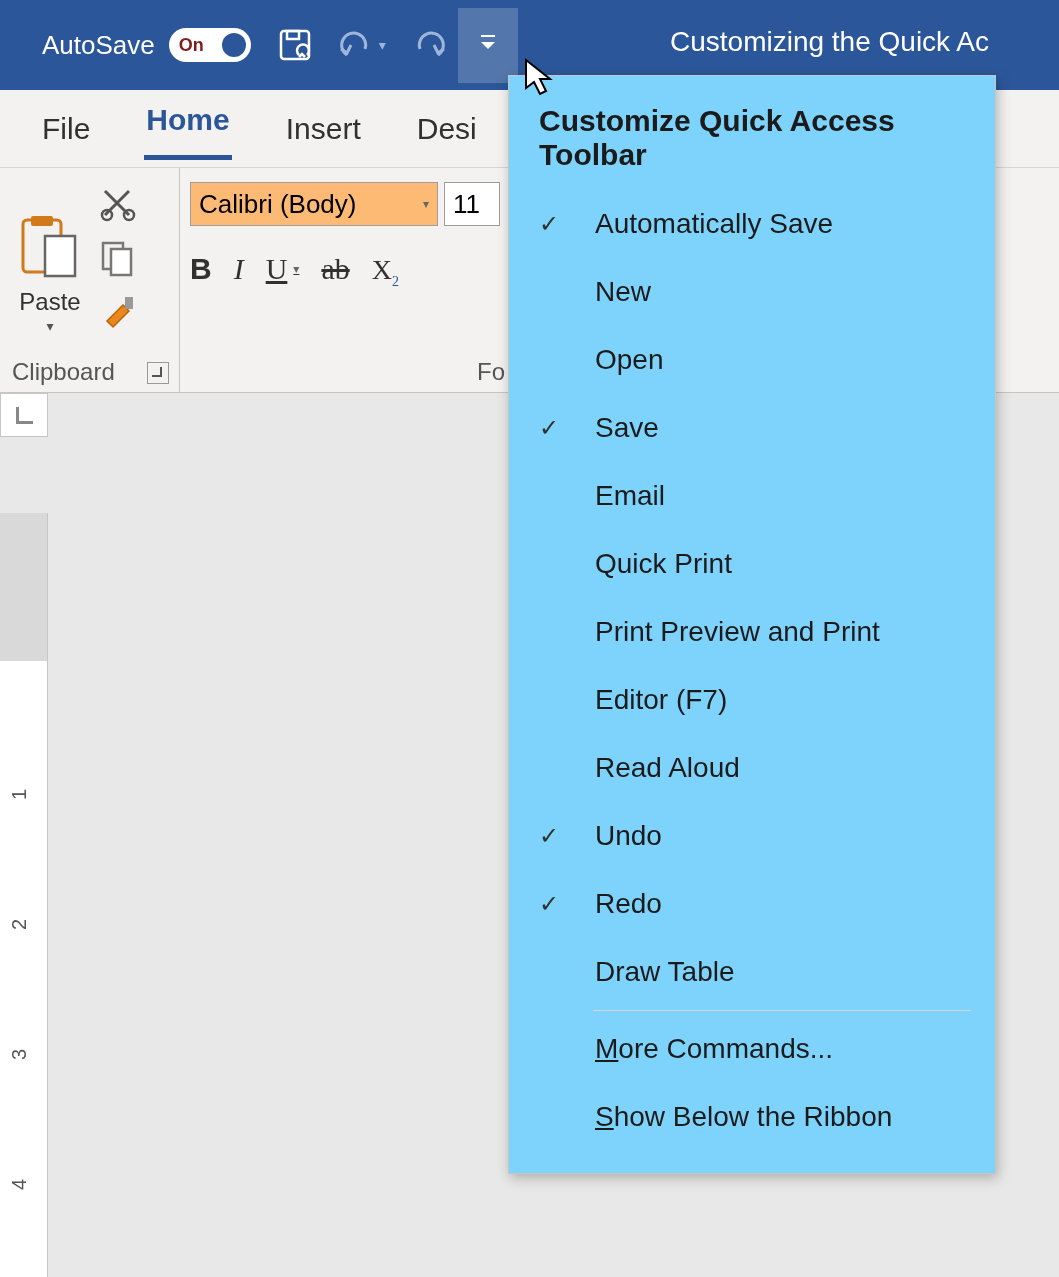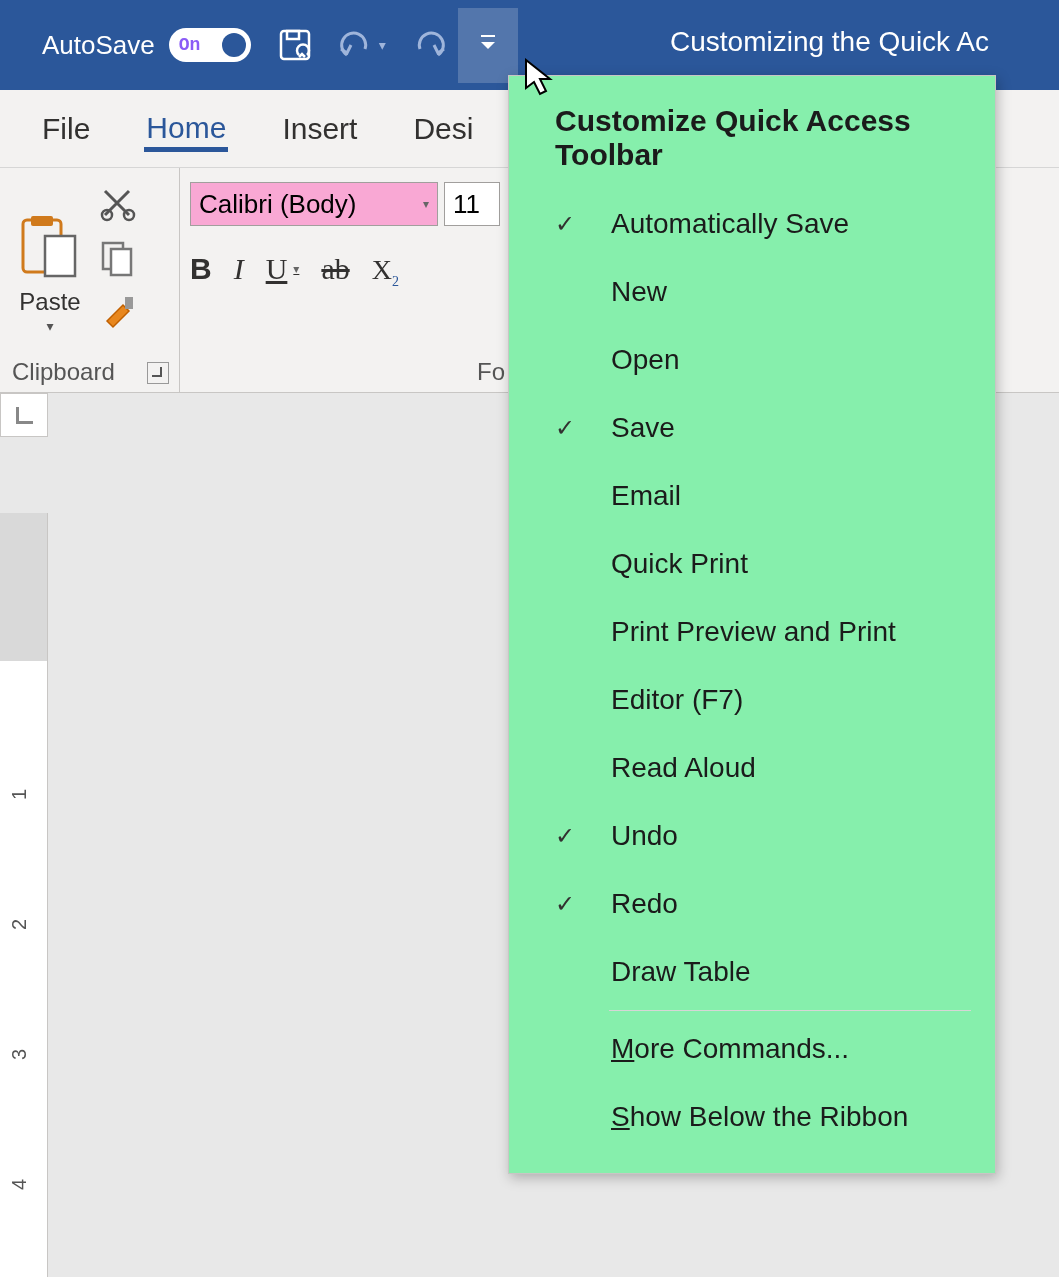--- a/index.html
+++ b/index.html
@@ -35,24 +35,23 @@
     width: 82px;
     height: 34px;
     background: #fff;
     border-radius: 17px;
     position: relative;
     display: flex;
     align-items: center;
     padding-left: 10px;
   }
   .toggle-text {
-    color: #8b5cf6;
+    color: #7f1d1d;
     font-size: 18px;
     font-weight: 600;
-    font-family: Liberation Mono, monospace;
   }
   .toggle-knob {
     width: 24px;
     height: 24px;
     background: #2b579a;
     border-radius: 50%;
     position: absolute;
     right: 5px;
   }
 
@@ -118,23 +117,23 @@
     align-items: center;
     gap: 52px;
     padding-left: 40px;
     border-bottom: 1px solid #d6d6d6;
     font-size: 30px;
     color: #323130;
   }
   .tab { padding: 6px 2px; cursor: default; }
   .tab.active {
     color: #2b579a;
-    font-weight: 400;
+    font-weight: 700;
     border-bottom: 5px solid #2b579a;
-    padding-bottom: 2px;
+    padding-bottom: 18px;
   }
 
   
   .ribbon {
     background: #f3f2f1;
     height: 225px;
     display: flex;
     border-bottom: 1px solid #c8c6c4;
   }
 
@@ -180,21 +179,21 @@
   .paste-caret { font-size: 14px; color:#555; margin-top:2px; }
   .cut-copy-col { display:flex; flex-direction:column; gap:10px; padding-top:6px; }
   .small-btn { width:44px; height:44px; display:flex; align-items:center; justify-content:center; }
   .small-btn svg { width:38px; height:38px; }
 
   
   .font-group { width: 340px; padding-top: 14px; }
   .font-row1 { display:flex; gap:6px; }
   .font-name {
     width: 248px; height: 44px;
-    background:#f9a8d4; border:1px solid #a19f9d;
+    background:#fdba74; border:1px solid #a19f9d;
     font-size: 26px; padding: 4px 8px;
     display:flex; align-items:center; justify-content:space-between;
   }
   .dd-arrow { font-size:12px; color:#666; }
   .font-size {
     width: 56px; height:44px;
     background:#fff; border:1px solid #a19f9d;
     font-size:26px; padding:4px 8px;
     display:flex; align-items:center;
   }
@@ -237,24 +236,24 @@
     font-size:20px; color:#555;
     transform: rotate(-90deg);
   }
 
   
   .dropdown-menu {
     position: absolute;
     top: 75px;
     left: 508px;
     width: 488px;
-    background: #86efac;
+    background: #7dd3fc;
     border: 1px solid #c8c6c4;
     box-shadow: 2px 4px 12px rgba(0,0,0,0.25);
-    padding: 18px 0 22px 16px;
+    padding: 18px 0 22px 0;
     z-index: 100;
   }
   .dropdown-title {
     font-size: 30px;
     font-weight: 700;
     color: #1b1b1b;
     padding: 10px 0 18px 30px;
   }
   .menu-item {
     display:flex; align-items:center;

